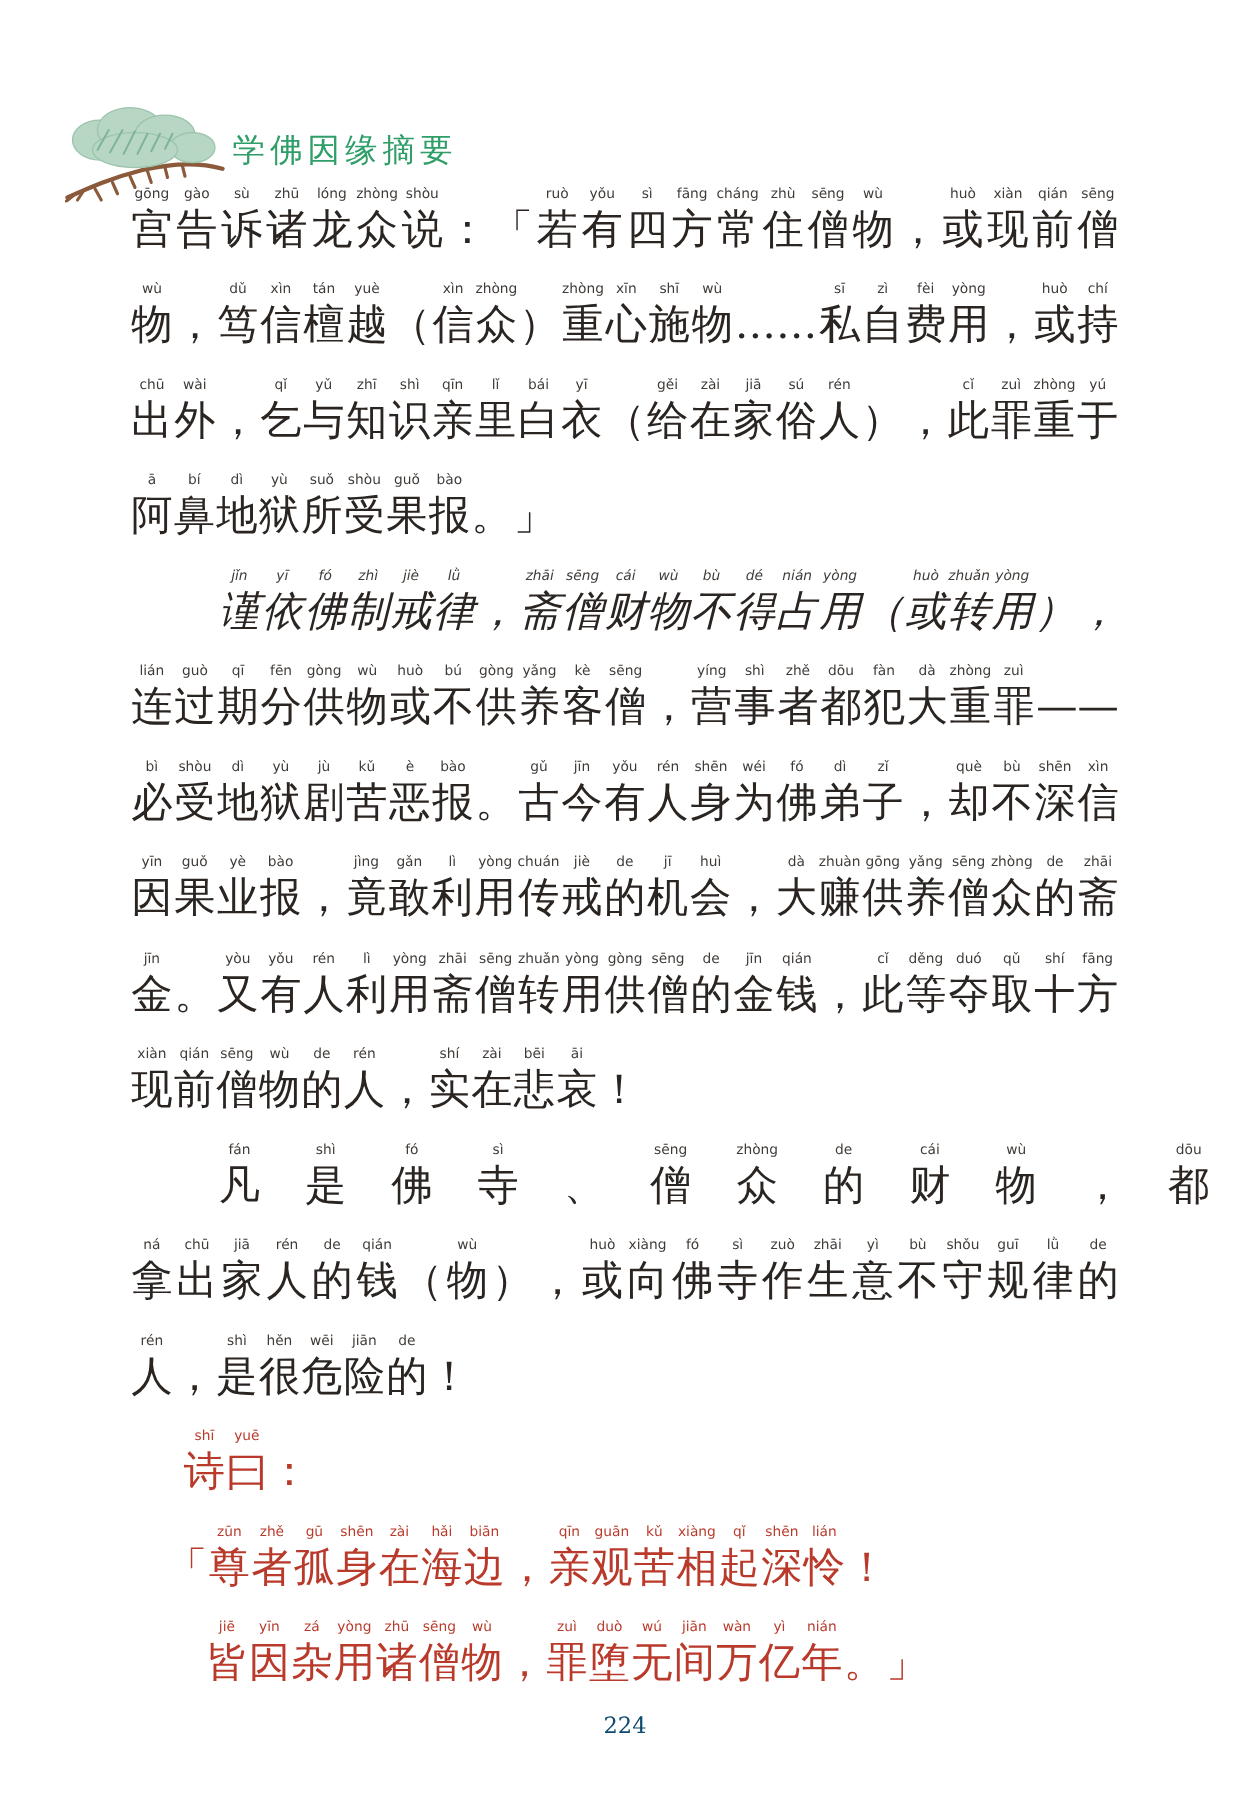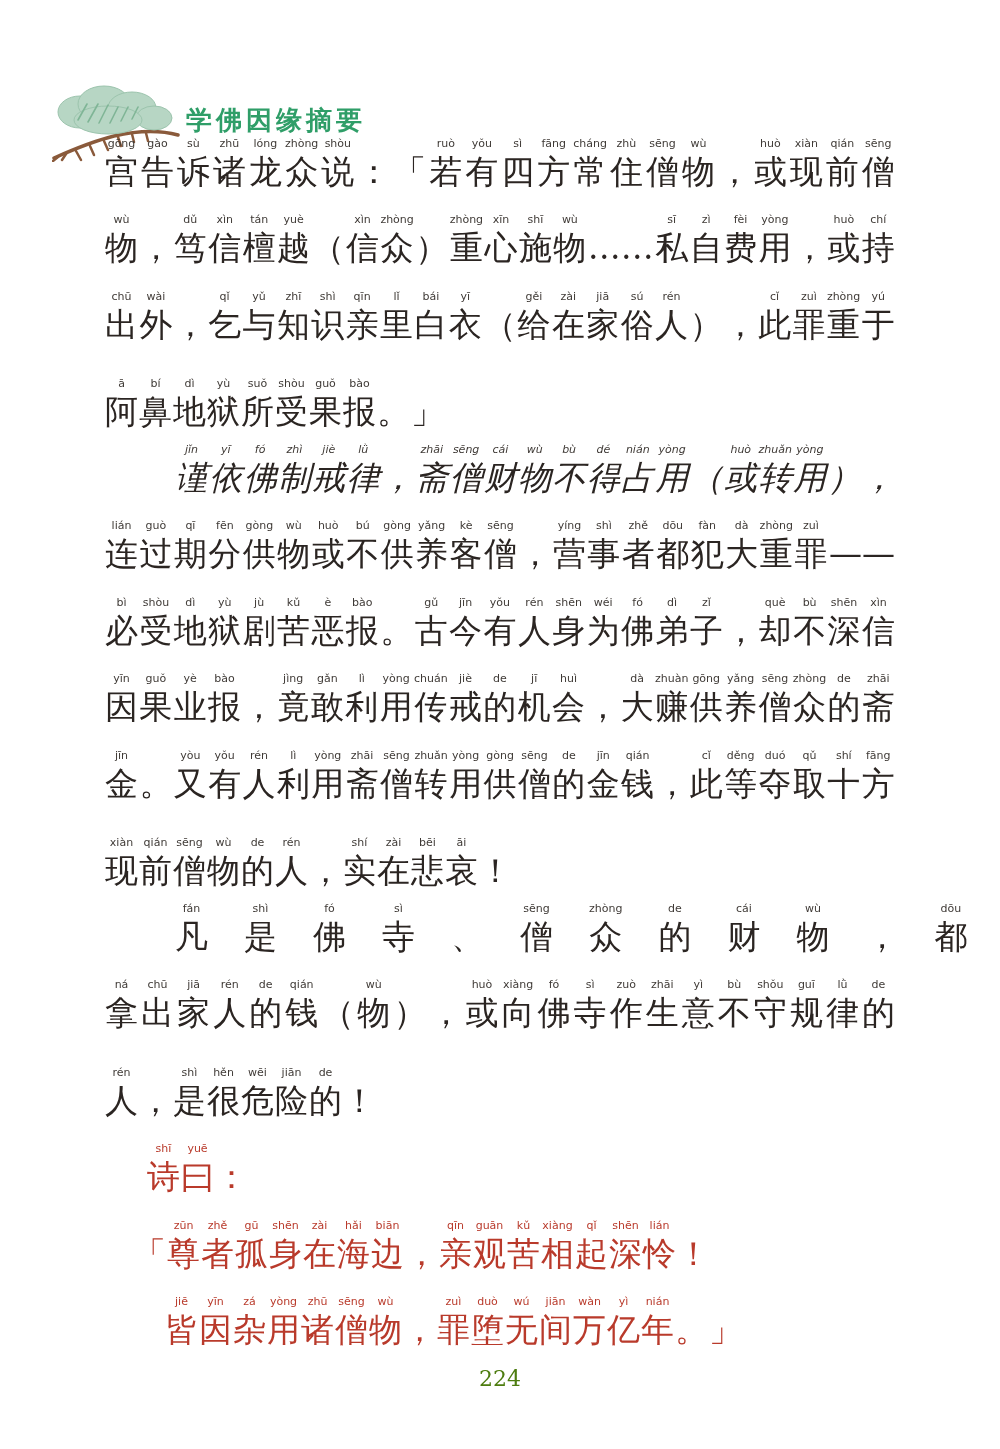--- a/index.html
+++ b/index.html
@@ -4,42 +4,42 @@
 <style>
   html,body { margin:0; padding:0; background:#ffffff; }
   .page {
     position:relative; width:1000px; height:1449px; background:#fff;
     overflow:hidden; font-family:"DejaVu Serif", serif;
   }
   
   .hdr { position:absolute; left:52px; top:78px; display:flex; align-items:center; }
   .logo { width:128px; height:84px; flex:0 0 auto; }
   .title {
-    font-family:"DejaVu Sans", sans-serif; font-weight:bold;
+    font-family:"DejaVu Sans", sans-serif; font-weight:normal;
     font-size:26px; letter-spacing:4px; margin-left:6px; 
     color:var(--green,#2f9e68);
   }
   
   .doc { position:absolute; left:105px; top:126px; width:790px; }
   .line { display:flex; align-items:flex-end; height:76.5px; }
-  .line.justify { justify-content:space-between;align-items:center; }
+  .line.justify { justify-content:space-between; }
   .line:not(.justify) { gap:1px; }
   .tok { display:inline-flex; flex-direction:column; align-items:center; }
   .py {
     font-family:"DejaVu Sans", sans-serif; font-size:11px; line-height:14px;
     min-height:14px; color:var(--pinyin,#3f3a36); white-space:nowrap;
   }
   .ch {
     font-family:"DejaVu Serif", serif; font-size:33px; line-height:41px;
     color:var(--body,#2b2522); white-space:nowrap;
   }
   .para.red .ch, .para.red .py { color:var(--red,#b93a2b); }
   
   .ftr { position:absolute; left:0; bottom:58px; width:100%; text-align:center; }
-  .pageno { font-family:"DejaVu Serif", serif; font-size:22px; color:#4d7c0f; }
+  .pageno { font-family:"DejaVu Serif", serif; font-size:18px; color:#0c4a6e; }
 </style>
 </head>
 <body>
 
 <div class="page" style="--body: #2b2522; --pinyin: #3f3a36; --red: #b93a2b; --green: #2f9e68;">
 
   <div class="hdr">
     <svg class="logo" viewBox="0 0 128 84" aria-hidden="true">
 
       <path d="M2,80 C20,72 38,64 62,58 C88,52 108,52 126,57" fill="none" stroke="#8a5a3b" stroke-width="3.5" stroke-linecap="round"></path>

